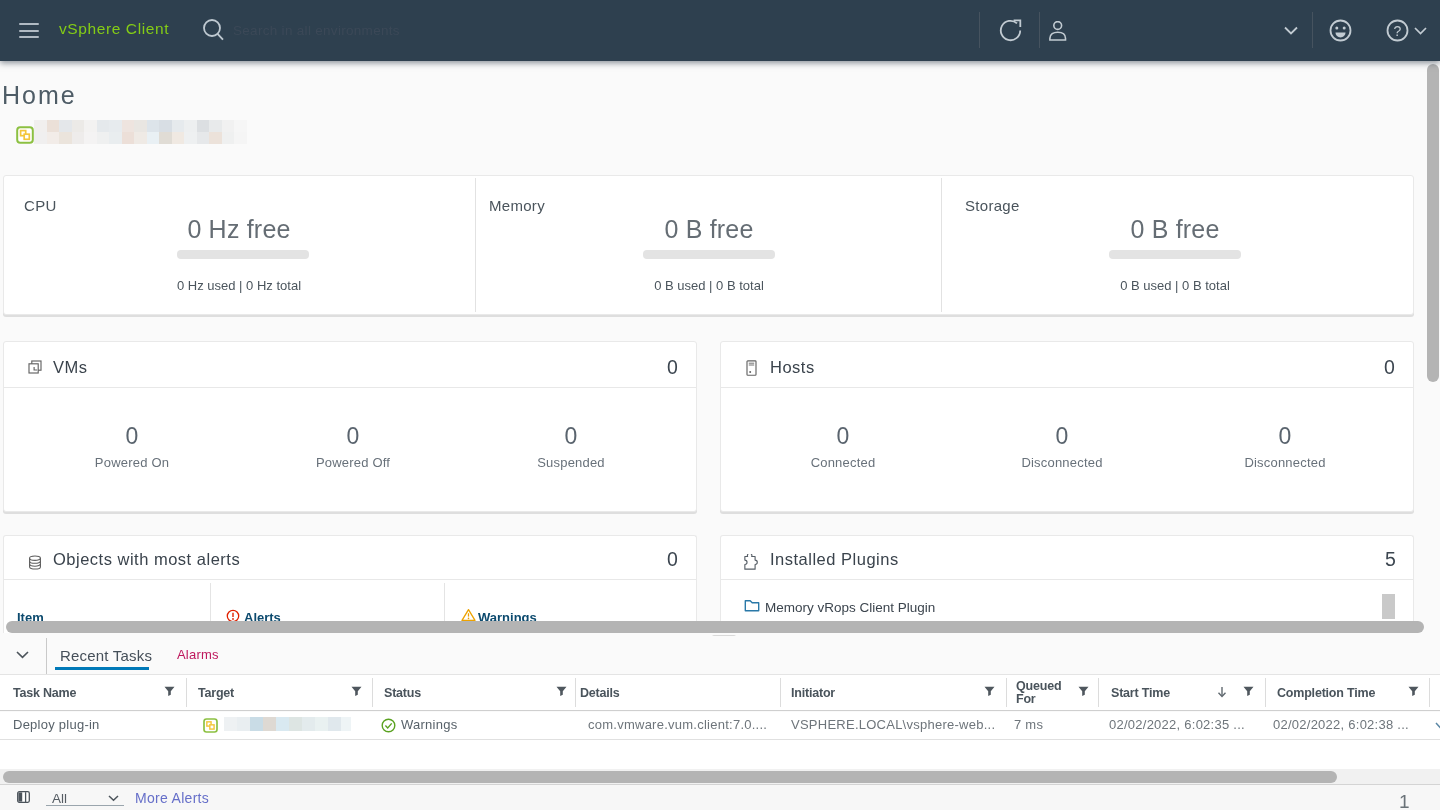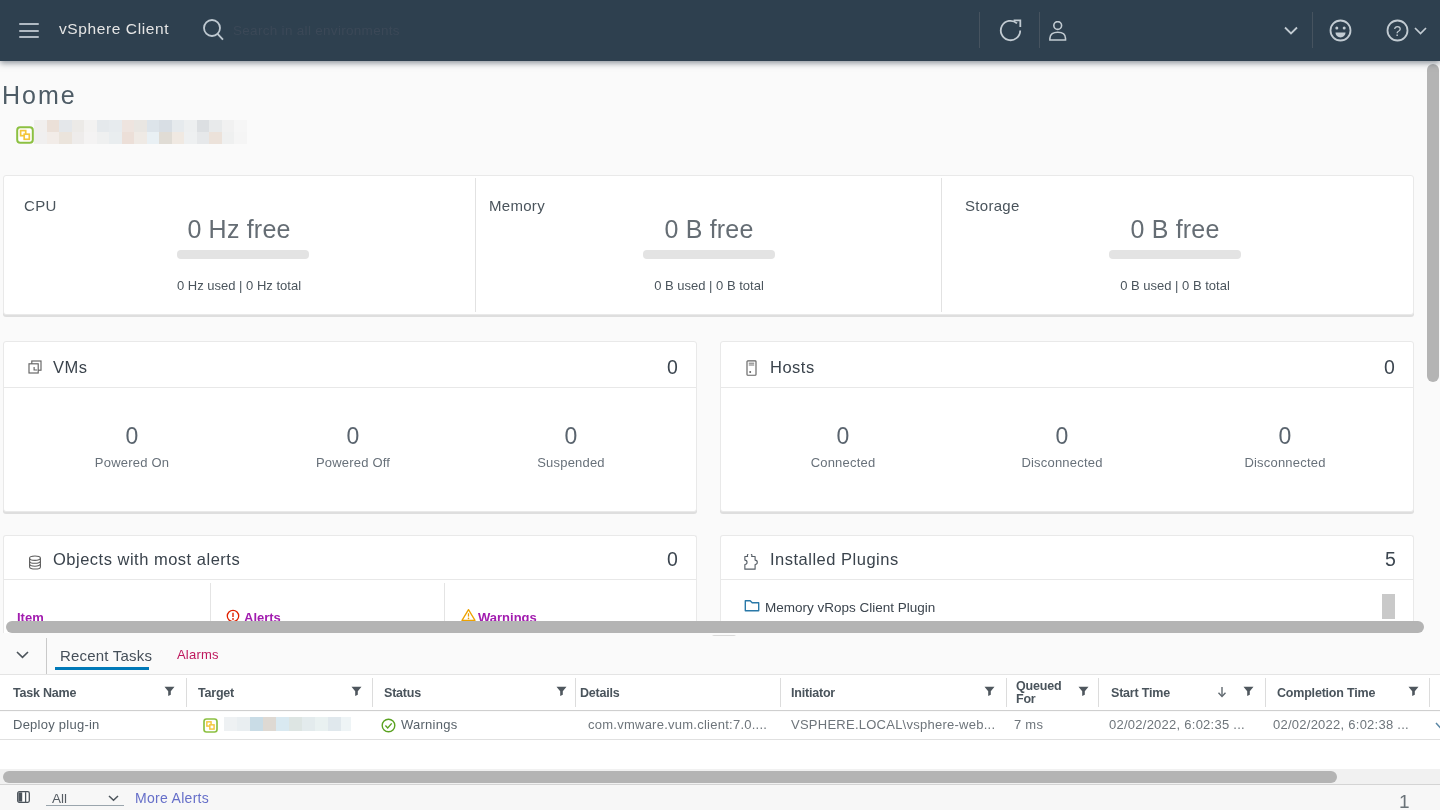--- a/index.html
+++ b/index.html
@@ -4,41 +4,41 @@
 <style>
   * { margin:0; padding:0; box-sizing:border-box; }
   html,body { width:1440px; height:810px; overflow:hidden; }
   body { font-family:"Liberation Sans", sans-serif; background:#fafafa; position:relative; }
   .abs { position:absolute; }
 
   
   #topbar { position:absolute; left:0; top:0; width:1440px; height:61px; background:#2e404f;
             box-shadow:0 2px 6px rgba(25,40,55,.5); z-index:30; }
   .hline { position:absolute; left:19px; width:20px; height:2px; background:#b0bac3; border-radius:1px; }
-  #brand { position:absolute; left:59px; top:0; line-height:58px; color:#e5e5e5; font-size:15.5px; letter-spacing:.6px; }
+  #brand { position:absolute; left:59px; top:0; line-height:58px; color:#84cc16; font-size:15.5px; letter-spacing:.6px; }
   #ghost { position:absolute; left:233px; top:0; line-height:61px; color:#3b4857; font-size:13.5px; letter-spacing:.3px;}
   .tdiv { position:absolute; top:12px; width:1px; height:36px; background:#46535f; }
   #account { position:absolute; left:1073px; top:0; line-height:61px; color:#ccd4da; font-size:13.5px; letter-spacing:.2px; }
 
   
   .card { position:absolute; background:#fff; border:1px solid #e9e9e9; border-radius:3px;
           box-shadow:0 2px 0 0 #dedede; }
   .cardtitle { position:absolute; left:51px; top:0; font-size:16.5px; color:#3a434c; letter-spacing:.5px; }
   .cardcount { position:absolute; right:19px; top:0; font-size:19.5px; color:#3c4650; }
 
   .seclabel { position:absolute; top:22px; font-size:15px; color:#4a545c; letter-spacing:.3px; }
   .bigfree  { position:absolute; top:42px; font-size:25px; font-weight:400; color:#656d74; letter-spacing:.2px; text-align:center; }
   .pbar     { position:absolute; top:76px; width:132px; height:9px; background:#e3e3e3; border-radius:4px; }
   .pcap     { position:absolute; top:100px; font-size:13px; color:#4b555d; text-align:center; }
 
   .zcol { position:absolute; width:220px; text-align:center; }
   .zero { font-size:23px; color:#5a646e; }
   .zlabel { font-size:13px; color:#68717a; margin-top:5px; letter-spacing:.2px; }
 
-  .thead { font-size:13px; font-weight:bold; color:#a21caf; }
+  .thead { font-size:13px; font-weight:bold; color:#0c4a6e; }
 
   
   .sbthumb { position:absolute; background:#b4b4b4; border-radius:6px; }
 
   
   #taskpane { position:absolute; left:0; top:636px; width:1440px; height:174px; background:#fafafa; }
   .colhead { position:absolute; top:0; height:36px; line-height:36px; font-size:12.5px; font-weight:bold; color:#4a545c; letter-spacing:-.2px; }
   .cdiv { position:absolute; top:4px; width:1px; height:29px; background:#dcdcdc; }
   .cell { position:absolute; top:0; height:25px; line-height:25px; font-size:13px; color:#58626a; letter-spacing:.25px; white-space:nowrap; }
   .gray { color:#6e757b; }

